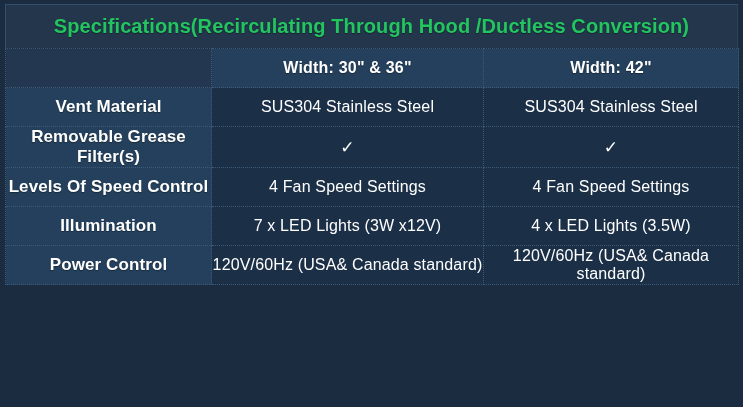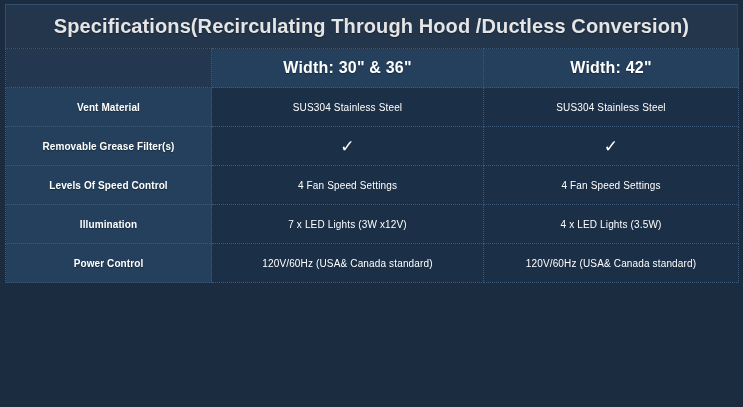--- a/index.html
+++ b/index.html
@@ -32,21 +32,21 @@
     background: #23364c;
     border-top: 1px solid #33506e;
     border-left: 1px solid #33506e;
     border-right: 1px solid #2b445e;
     display: flex;
     align-items: center;
     justify-content: center;
     position: relative;
   }
   .title-text {
-    color: #e5e5e5;
+    color: #22c55e;
     font-size: 20px;
     font-weight: bold;
     letter-spacing: 0.1px;
     white-space: nowrap;
     text-shadow: 0 1px 1px rgba(0,0,0,0.35);
   }
 
   
   .spec-table {
     width: 733px;
@@ -75,28 +75,28 @@
     background: #24405c;
     font-size: 16px;
     font-weight: bold;
     letter-spacing: 0.2px;
     text-shadow: 0 1px 1px rgba(0,0,0,0.35);
   }
 
   
   .lbl-cell {
     background: #24405c;
-    font-size: 10px;
+    font-size: 17px;
     font-weight: bold;
     letter-spacing: 0.1px;
     text-shadow: 0 1px 1px rgba(0,0,0,0.35);
   }
   .val-cell {
     background: #1b2f47;
-    font-size: 10px;
+    font-size: 16px;
     font-weight: normal;
     letter-spacing: 0.15px;
   }
   .val-cell.check {
     font-size: 17px;
     line-height: 1;
   }
 </style>
 </head>
 <body>

